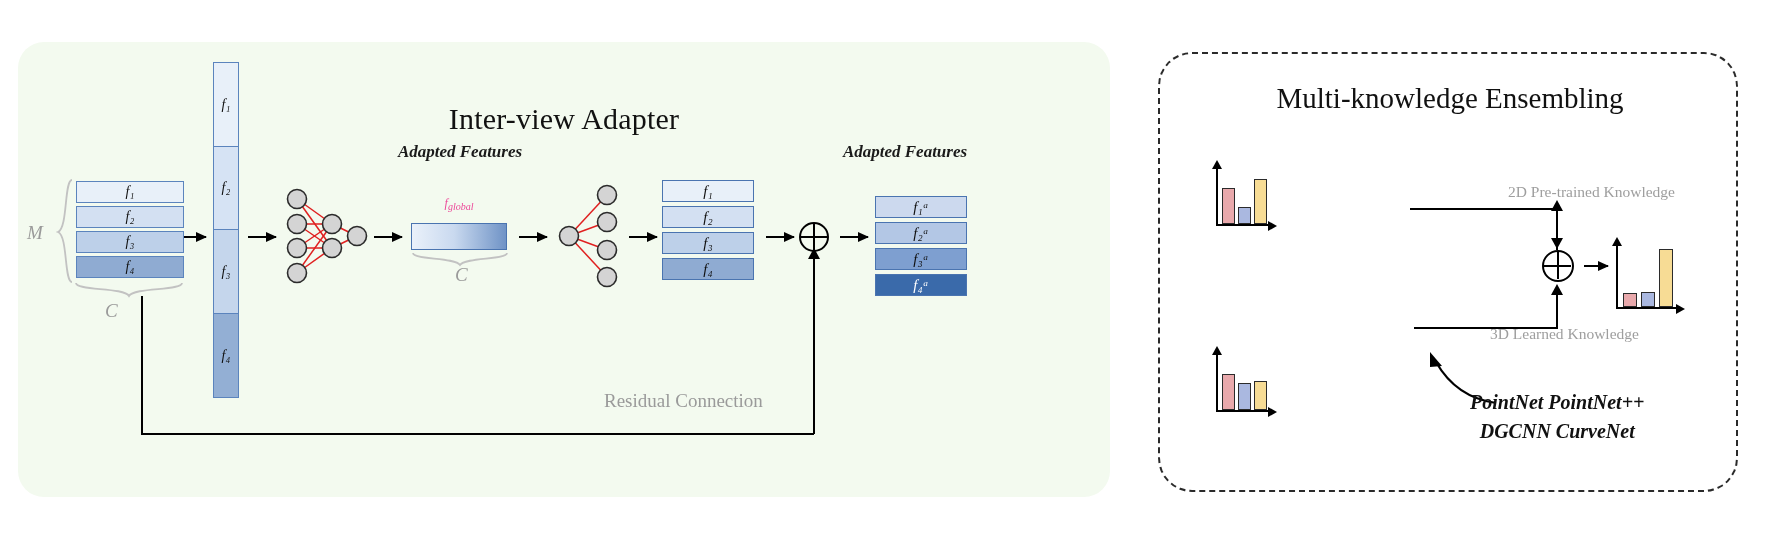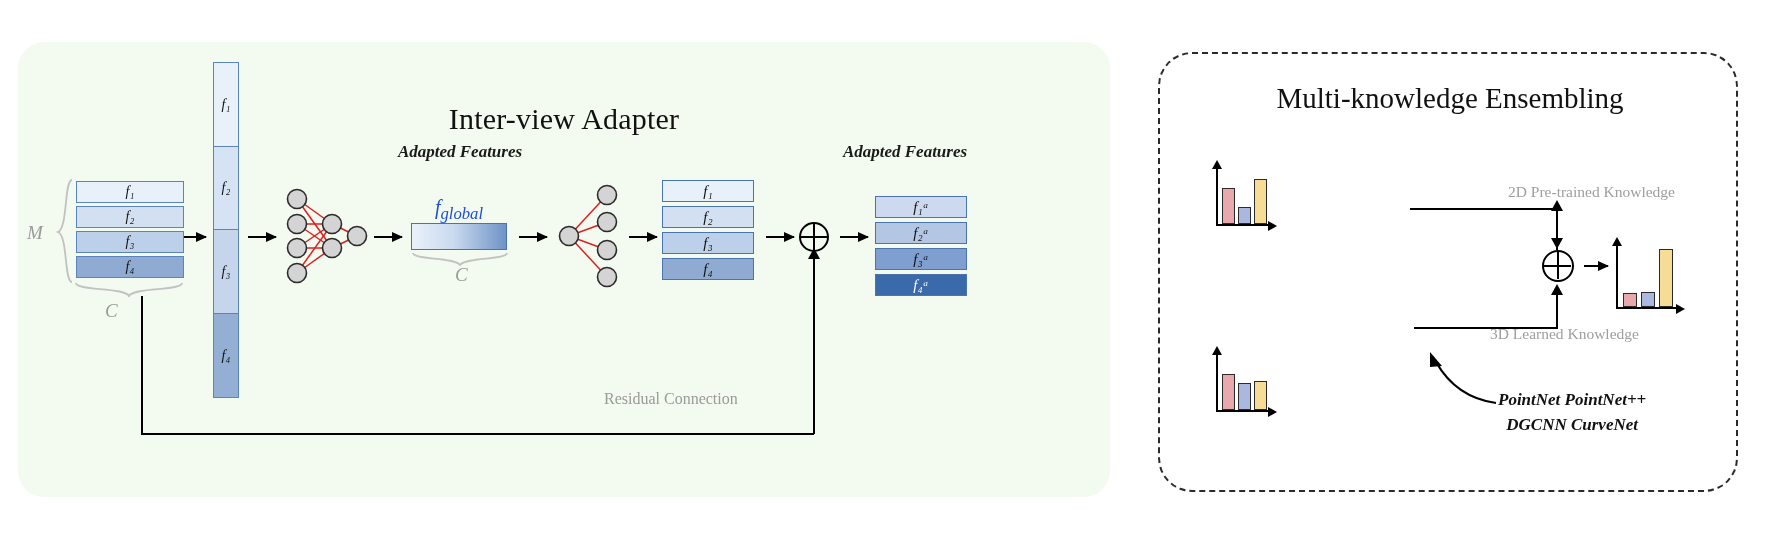--- a/index.html
+++ b/index.html
@@ -19,21 +19,21 @@
   }
   .panel-title{
     position:absolute; left:0; top:60px; width:1092px; text-align:center;
     font-size:30px; color:#111; letter-spacing:.2px;
   }
   .ital-label{
     position:absolute; font-style:italic; font-weight:700; font-size:17px;
     color:#1a1a1a; text-align:center; line-height:1.25;
   }
   .grey-note{
-    position:absolute; color:#9a9a9a; font-size:16px; white-space:nowrap;
+    position:absolute; color:#9a9a9a; font-size:19px; white-space:nowrap;
   }
 
   
   .mv-stack{ position:absolute; left:76px; top:181px; width:108px; }
   .mv-row{
     height:22px; margin-bottom:3px; border:1.4px solid #5b84bd;
     display:flex; align-items:center; justify-content:center;
     font-style:italic; font-size:14px; color:#111;
   }
   .mv-row:last-child{ margin-bottom:0; }
@@ -51,21 +51,21 @@
     font-style:italic; font-size:14px; color:#111;
   }
 
   
   .gbar{
     position:absolute; left:411px; top:223px; width:96px; height:27px;
     border:1.3px solid #4a74b0;
     background:linear-gradient(to right,#eaf1fa 0%,#c9d9ef 45%,#6f93c6 100%);
   }
   .fglobal-lbl{ position:absolute; left:411px; top:196px; width:96px; text-align:center;
-    font-style:italic; font-size:20px; color:#1d4ed8; }
+    font-style:italic; font-size:12px; color:#ec4899; }
 
   
   .fcol{ position:absolute; width:92px; }
   .fcol .frow{
     height:22px; margin-bottom:4px; border:1.3px solid #4a74b0;
     display:flex; align-items:center; justify-content:center;
     font-style:italic; font-size:15px; color:#111;
   }
   .fcol .frow:last-child{ margin-bottom:0; }
 
@@ -103,22 +103,22 @@
   .rbox{
     position:absolute; border:2.5px solid #1c1c1c; border-radius:12px;
     display:flex; align-items:center; justify-content:center; text-align:center;
     font-size:22px; color:#111; line-height:1.18;
   }
   .rbox.pointclip{ left:1296px; top:183px; width:114px; height:52px; background:#fbdf93; }
   .rbox.classical{ left:1254px; top:290px; width:160px; height:66px; background:#e8e8e8; }
 
   .klabel{ position:absolute; color:#9e9e9e; font-size:15.5px; white-space:nowrap; }
   .netnames{
-    position:absolute; font-style:italic; font-weight:600; font-size:17px; color:#111;
-    text-align:center; line-height:1.45; white-space:nowrap;margin-left:28px;
+    position:absolute; font-style:italic; font-weight:600; font-size:20px; color:#111;
+    text-align:center; line-height:1.45; white-space:nowrap;
   }
   .connector{ position:absolute; background:#000; }
 
   
   .mini{ position:absolute; }
   .mini .axis-y{ position:absolute; width:2.4px; background:#000; }
   .mini .axis-x{ position:absolute; height:2.4px; background:#000; }
   .mini .ytip{ position:absolute; border-bottom:9px solid #000; border-left:5px solid transparent; border-right:5px solid transparent; }
   .mini .xtip{ position:absolute; border-left:9px solid #000; border-top:5px solid transparent; border-bottom:5px solid transparent; }
   .mini .bar{ position:absolute; border:1.6px solid #2b2b2b; }

